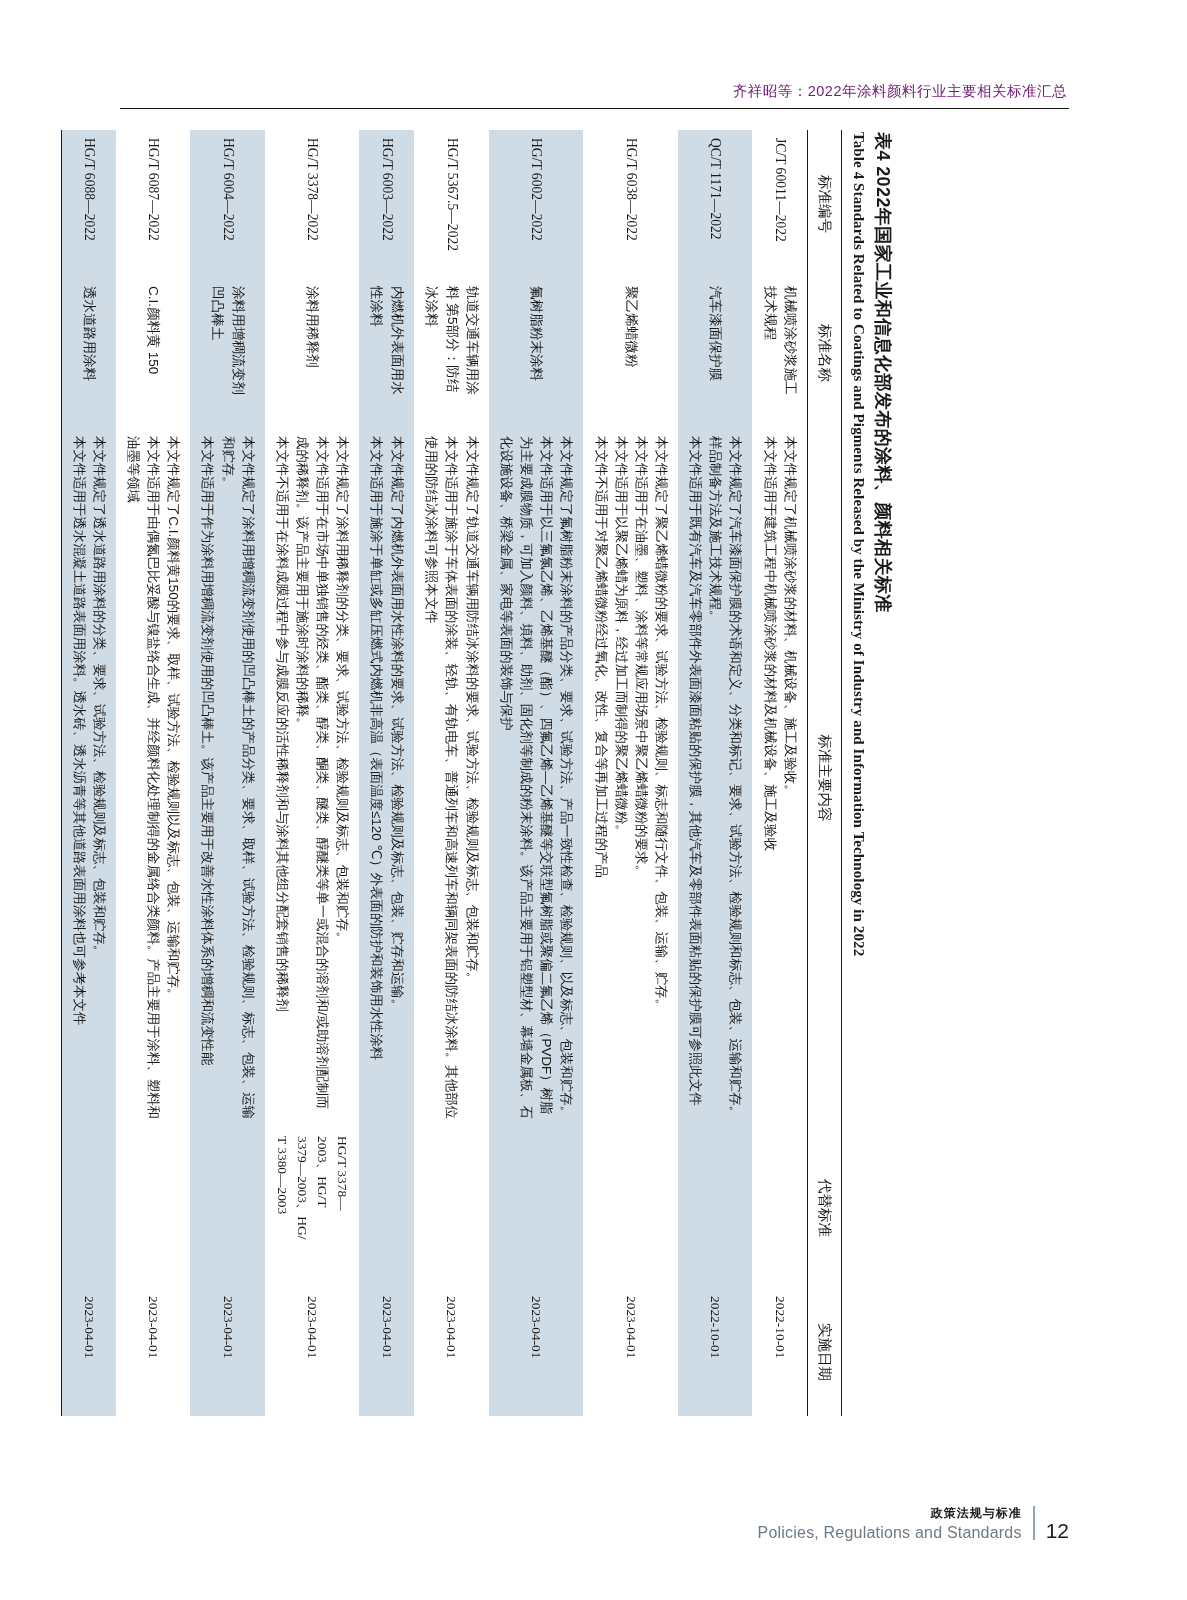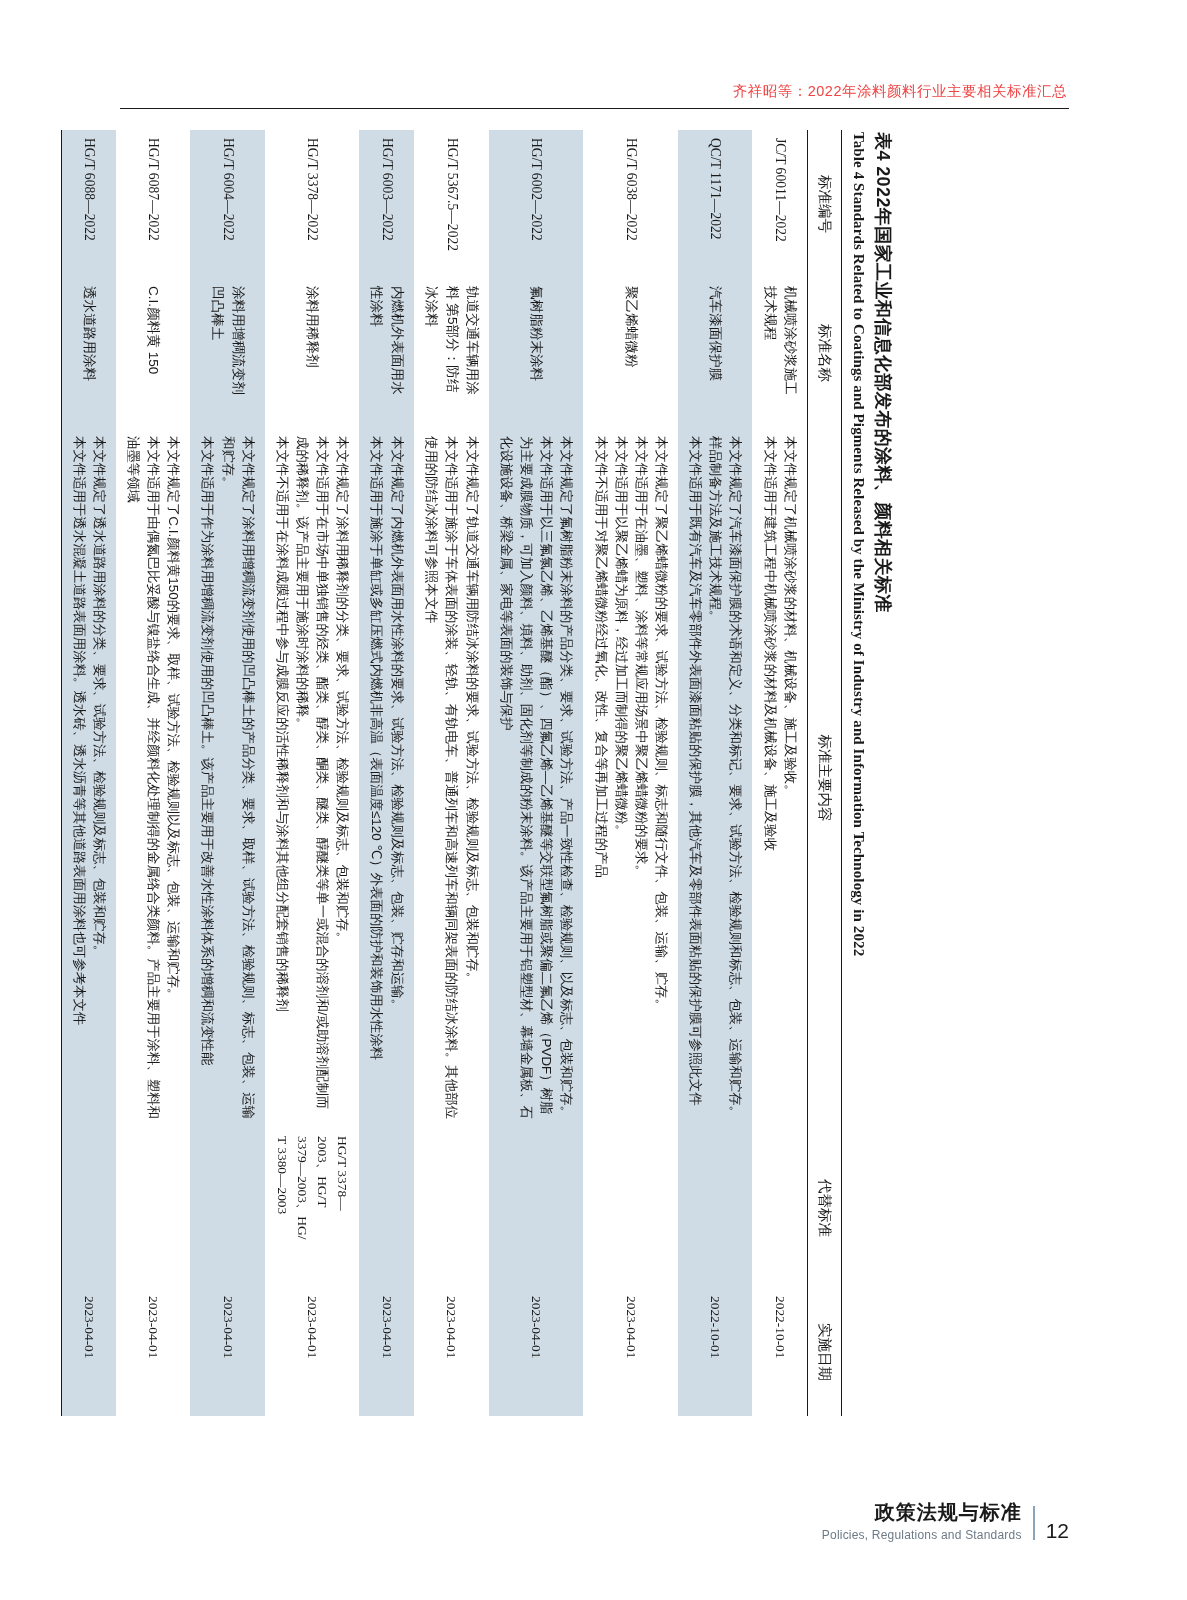--- a/index.html
+++ b/index.html
@@ -16,21 +16,21 @@
     overflow: hidden;
   }
 
   
   .running-head {
     position: absolute;
     top: 82px;
     right: 120px;
     font-size: 14.5px;
     letter-spacing: 0.5px;
-    color: #ef4444;
+    color: #701a75;
     font-family: "Liberation Sans", "DejaVu Sans", sans-serif;
   }
   .head-rule {
     position: absolute;
     top: 108px;
     left: 120px;
     right: 118px;
     height: 1px;
     background: #1a1a1a;
   }
@@ -120,28 +120,28 @@
   .footer {
     position: absolute;
     bottom: 58px;
     right: 118px;
     display: flex;
     align-items: flex-end;
     gap: 9px;
   }
   .footer-texts { text-align: right; }
   .footer-cn {
-    font-size: 20px;
+    font-size: 12px;
     font-weight: bold;
     font-family: "Liberation Sans", "DejaVu Sans", sans-serif;
     letter-spacing: 1px;
     color: #1a1a1a;
   }
   .footer-en {
-    font-size: 12px;
+    font-size: 16px;
     font-family: "Liberation Sans", "DejaVu Sans", sans-serif;
     color: #6c7a86;
     letter-spacing: 0.2px;
     margin-top: 2px;
   }
   .footer-bar {
     width: 2px;
     height: 34px;
     background: #8aa4bb;
     margin: 0 2px 2px 2px;

